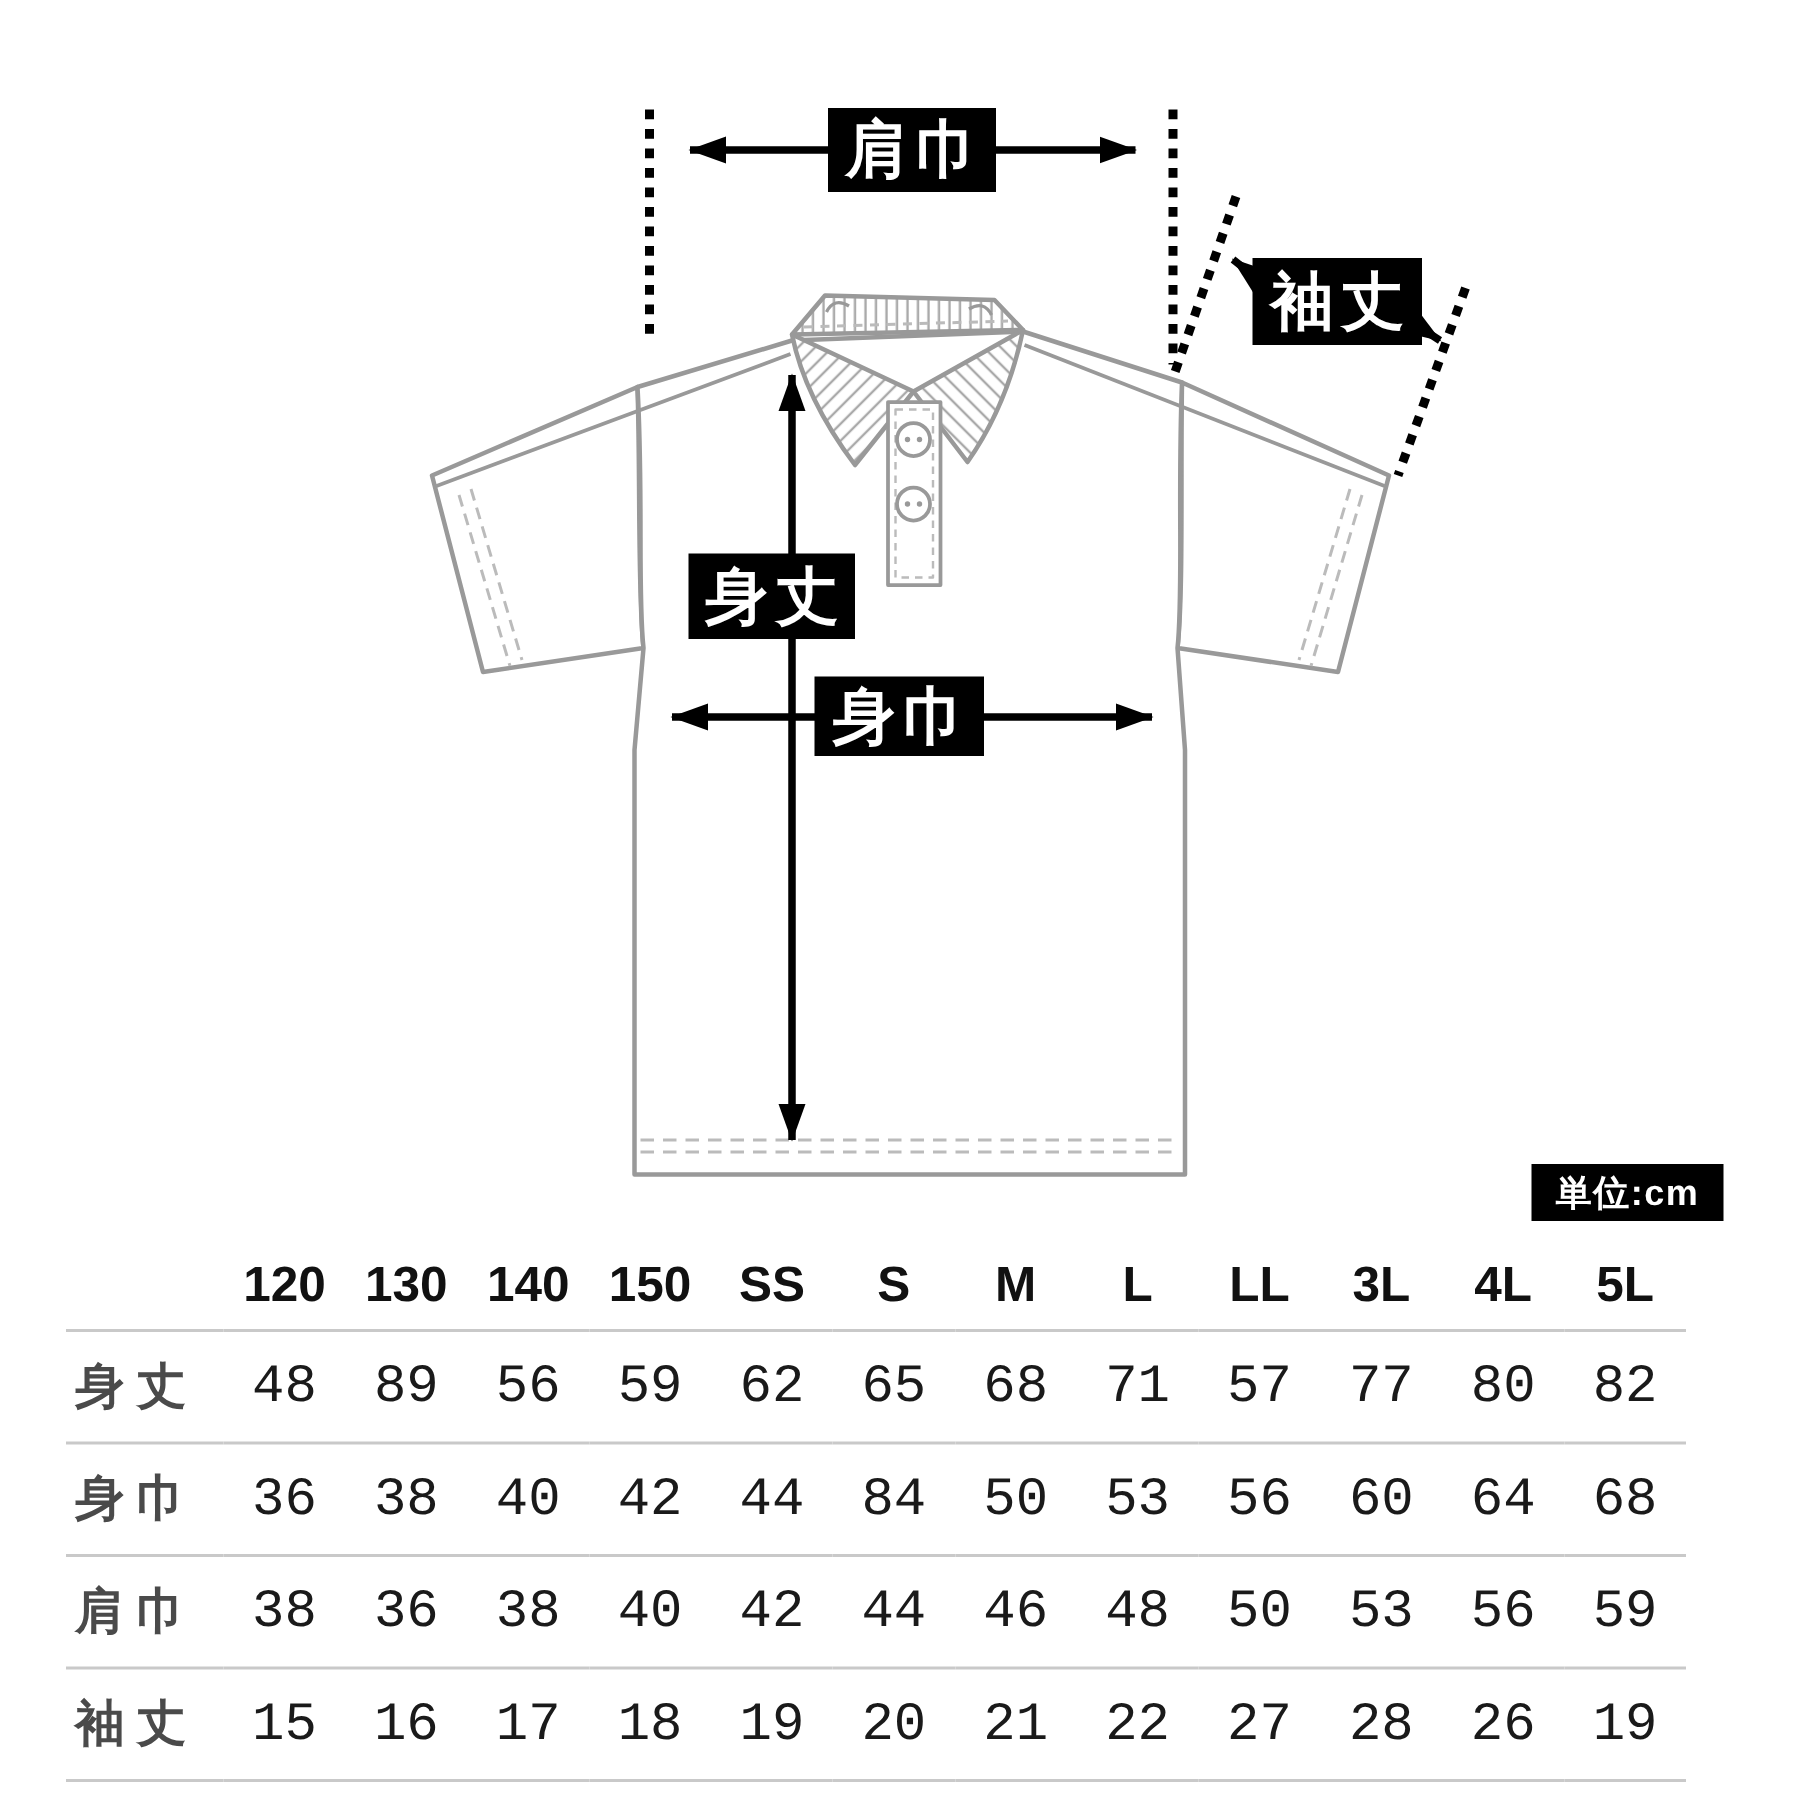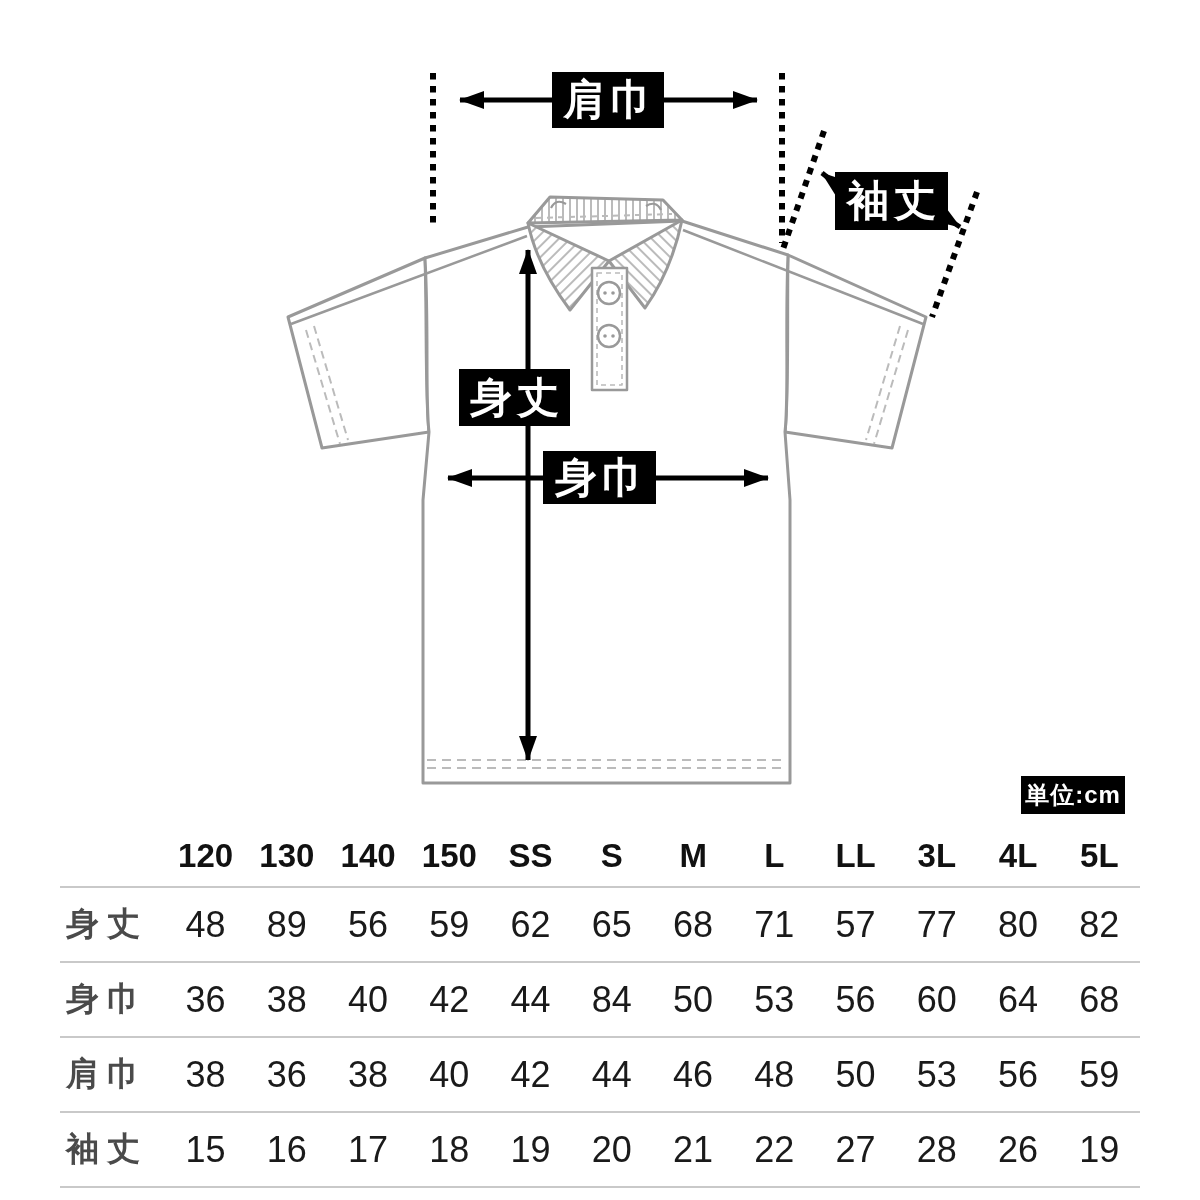--- a/index.html
+++ b/index.html
@@ -14,35 +14,35 @@
     position:absolute;background:#000;color:#fff;
     display:flex;align-items:center;justify-content:center;
     font-weight:bold;font-size:42px;letter-spacing:5px;text-indent:5px;
     white-space:nowrap;
   }
   #label-katahaba{left:552px;top:72px;width:112px;height:56px;}
   #label-sodetake{left:835px;top:172px;width:113px;height:58px;}
   #label-mitake{left:459px;top:369px;width:111px;height:57px;}
   #label-mihaba{left:543px;top:451px;width:113px;height:53px;}
   .unit-badge{
-    position:absolute;left:1021px;top:776px;width:104px;height:38px;
+    position:absolute;left:1021px;top:776px;width:128px;height:38px;
     background:#000;color:#fff;font-size:24px;font-weight:bold;
     display:flex;align-items:center;justify-content:center;letter-spacing:1px;
   }
   table.size-table{
-    position:absolute;left:60px;top:826px;width:1080px;
+    position:absolute;left:44px;top:826px;width:1080px;
     border-collapse:collapse;table-layout:fixed;
   }
   .size-table th,.size-table td{
     padding:0;text-align:center;font-size:36px;color:#1a1a1a;font-weight:normal;
   }
   .size-table thead th{height:60px;font-size:33px;font-weight:bold;color:#111;}
   .size-table tbody tr{border-top:2px solid #c9c9c9;}
   .size-table tbody tr:last-child{border-bottom:2px solid #c9c9c9;}
-  .size-table tbody td{height:73px;}
+  .size-table tbody td{height:73px;font-family:Liberation Mono, monospace;}
   .size-table tbody th.row-label{
     height:73px;text-align:left;padding-left:6px;
     font-size:33px;font-weight:bold;color:#4a4a4a;letter-spacing:8px;
   }
 </style>
 </head>
 <body>
 
 <div class="stage">
 

